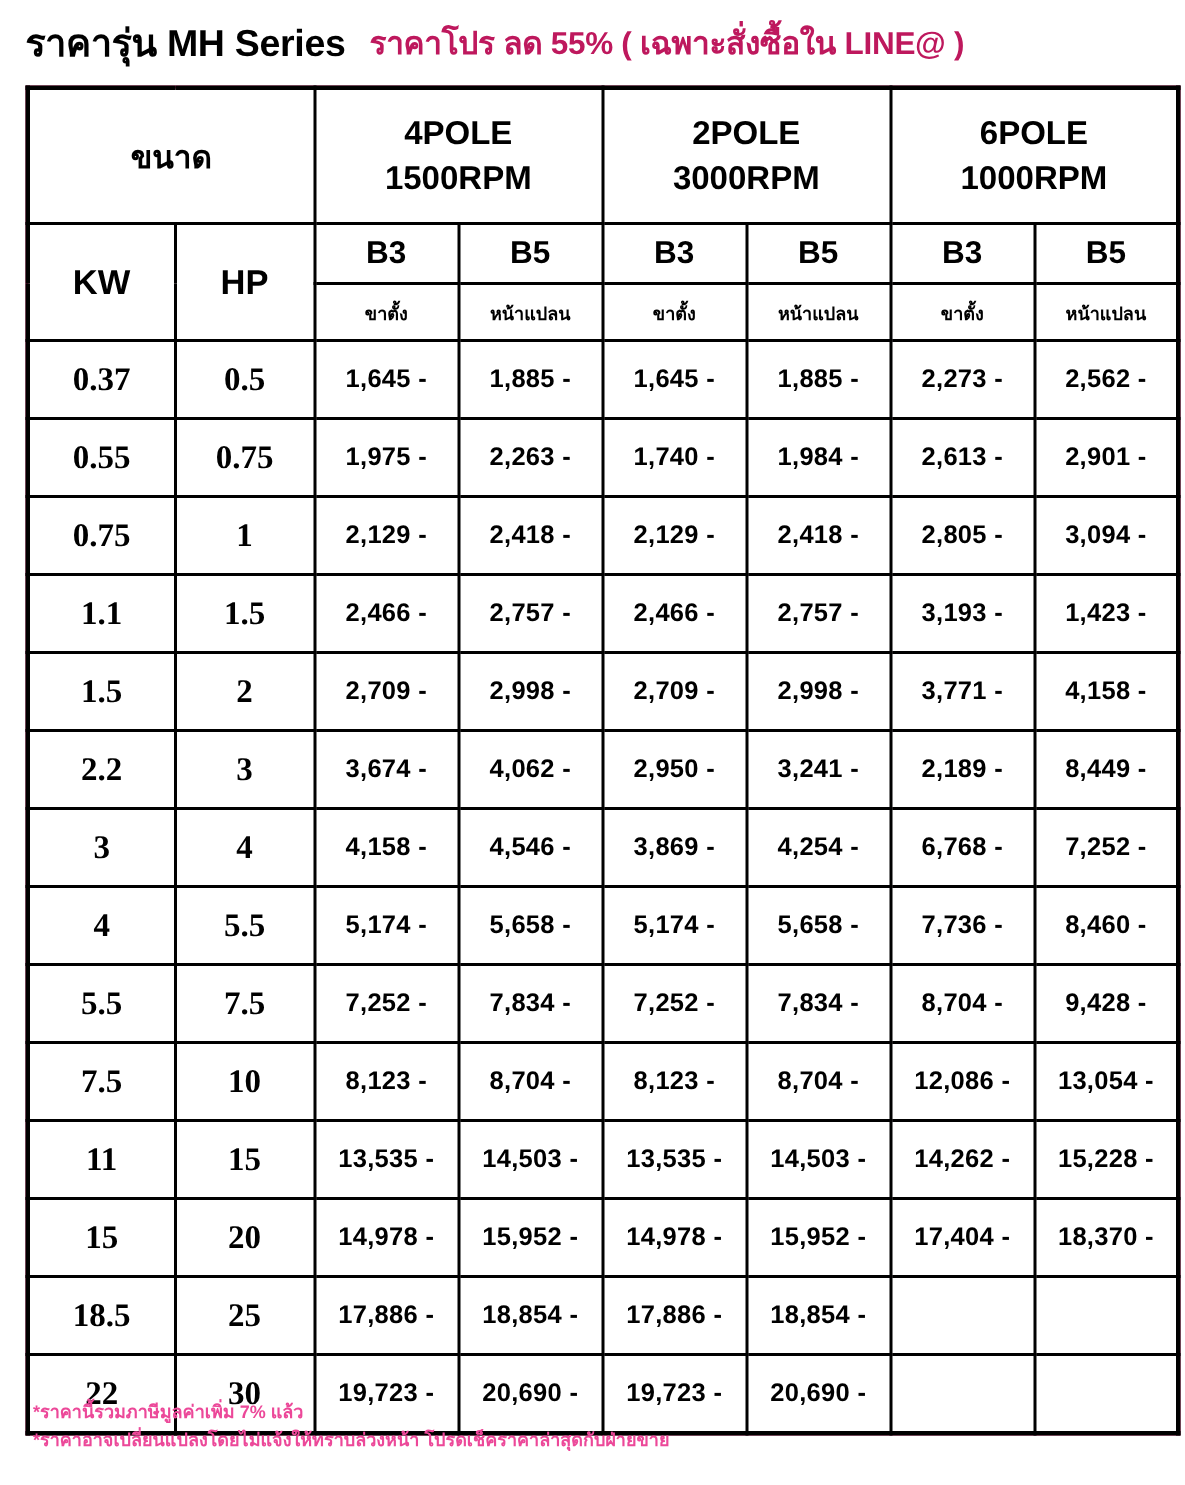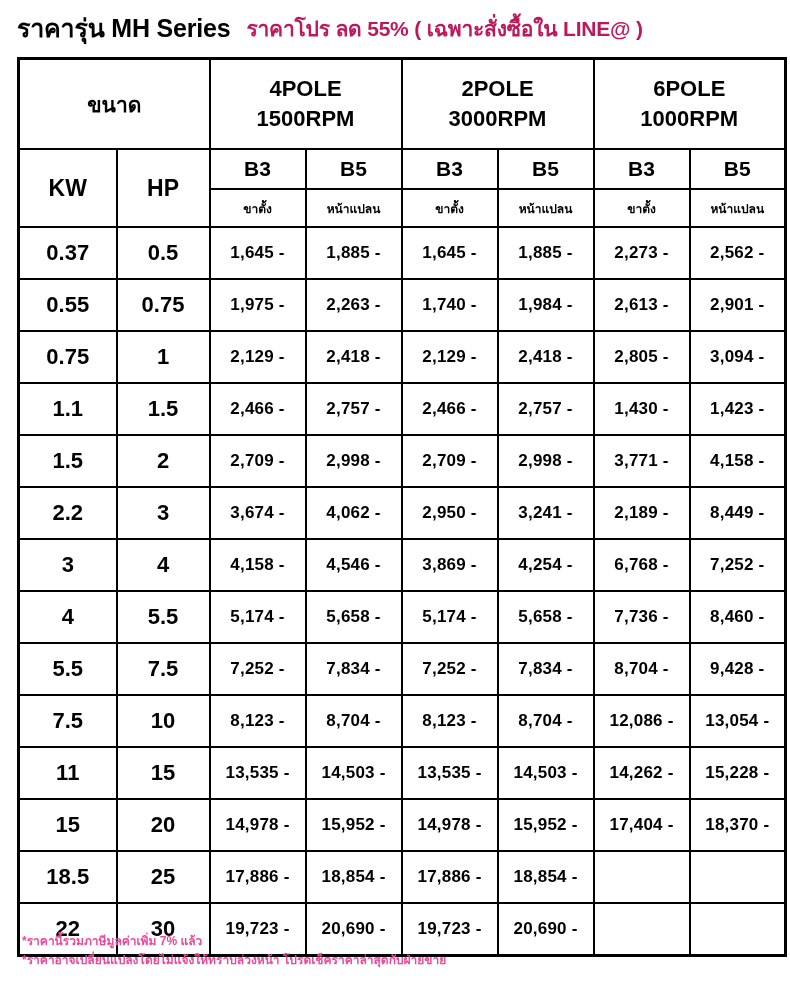--- a/index.html
+++ b/index.html
@@ -95,20 +95,21 @@
   .h-thai {
     height: 36px;
     font-size: 12px;
     font-weight: bold;
   }
 
   
   .row-size {
     height: 50px;
     font-size: 22px;
+    font-family: Liberation Serif, serif;
   }
   .row-price {
     height: 50px;
     font-size: 17px;
     color: #fe0000;
     letter-spacing: 0.2px;
   }
 
   
   .notes {
@@ -212,21 +213,21 @@
           <td class="row-price">2,805 -</td>
           <td class="row-price">3,094 -</td>
         </tr>
         <tr>
           <td class="row-size">1.1</td>
           <td class="row-size">1.5</td>
           <td class="row-price">2,466 -</td>
           <td class="row-price">2,757 -</td>
           <td class="row-price">2,466 -</td>
           <td class="row-price">2,757 -</td>
-          <td class="row-price">1,430 -</td>
+          <td class="row-price">3,193 -</td>
           <td class="row-price">1,423 -</td>
         </tr>
         <tr>
           <td class="row-size">1.5</td>
           <td class="row-size">2</td>
           <td class="row-price">2,709 -</td>
           <td class="row-price">2,998 -</td>
           <td class="row-price">2,709 -</td>
           <td class="row-price">2,998 -</td>
           <td class="row-price">3,771 -</td>

